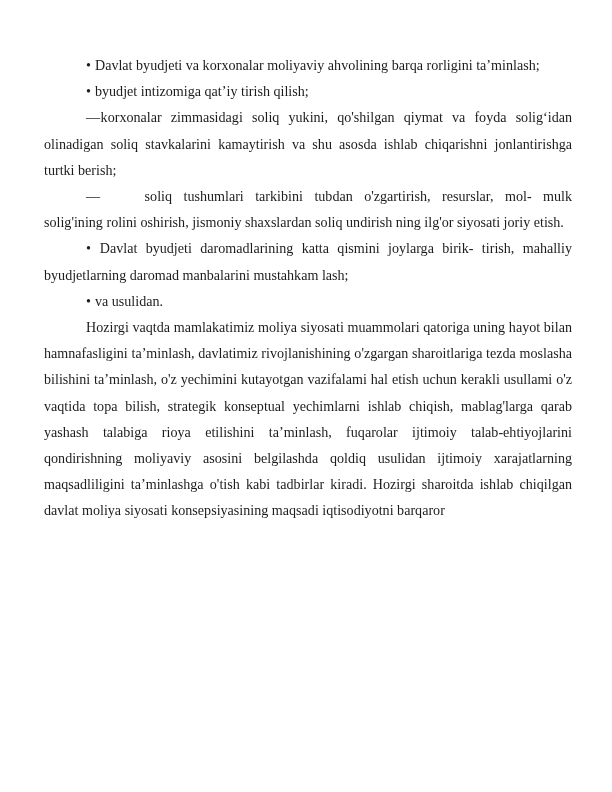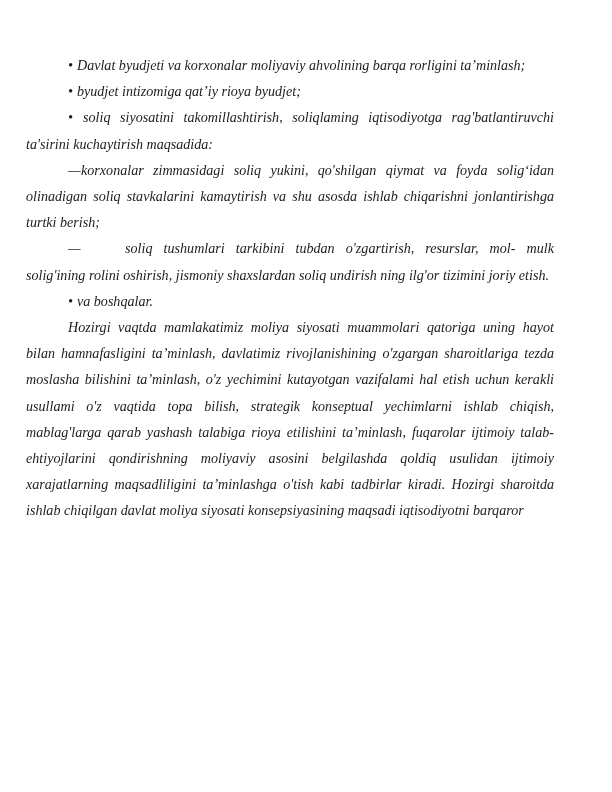--- a/index.html
+++ b/index.html
@@ -11,24 +11,23 @@
     position: relative;
     width: 612px;
     height: 792px;
     background: #ffffff;
     overflow: hidden;
     font-family: "Liberation Serif", "DejaVu Serif", serif;
     color: #1a1a1a;
   }
   .content {
     position: absolute;
-    left: 26px;
+    left: 44px;
     top: 52px;
     width: 528px;
-    font-style: italic;
   }
   .para {
     margin: 0;
     font-size: 14.1px;
     line-height: 26.2px;
     text-align: justify;
     text-justify: inter-word;
     color: #1c1c1c;
     -webkit-font-smoothing: antialiased;
   }
@@ -53,30 +52,30 @@
   }
 </style>
 </head>
 <body>
 
 <div class="page">
   <div class="content">
 
     <p class="para bullet"><span class="bullet-mark">•</span> <span>Davlat byudjeti va korxonalar moliyaviy ahvolining barqa rorligini ta’minlash;</span></p>
 
-    <p class="para bullet"><span class="bullet-mark">•</span> <span>byudjet intizomiga qat’iy rioya byudjet;</span></p>
+    <p class="para bullet"><span class="bullet-mark">•</span> <span>byudjet intizomiga qat’iy tirish qilish;</span></p>
 
-    <p class="para bullet"><span class="bullet-mark">•</span> <span>soliq siyosatini takomillashtirish, soliqlaming iqtisodiyotga rag'batlantiruvchi ta'sirini kuchaytirish maqsadida:</span></p>
 
 
     <p class="para dash"><span class="bullet-mark">—</span><span>korxonalar zimmasidagi soliq yukini, qo'shilgan qiymat va foyda solig‘idan olinadigan soliq stavkalarini kamaytirish va shu asosda ishlab chiqarishni jonlantirishga turtki berish;</span></p>
 
-    <p class="para dash"><span class="bullet-mark">—</span><span class="gap"></span><span>soliq tushumlari tarkibini tubdan o'zgartirish, resurslar, mol- mulk solig'ining rolini oshirish, jismoniy shaxslardan soliq undirish ning ilg'or tizimini joriy etish.</span></p>
+    <p class="para dash"><span class="bullet-mark">—</span><span class="gap"></span><span>soliq tushumlari tarkibini tubdan o'zgartirish, resurslar, mol- mulk solig'ining rolini oshirish, jismoniy shaxslardan soliq undirish ning ilg'or siyosati joriy etish.</span></p>
 
 
+    <p class="para bullet"><span class="bullet-mark">•</span> <span>Davlat byudjeti daromadlarining katta qismini joylarga birik- tirish, mahalliy byudjetlarning daromad manbalarini mustahkam lash;</span></p>
 
 
-    <p class="para bullet"><span class="bullet-mark">•</span> <span>va boshqalar.</span></p>
+    <p class="para bullet"><span class="bullet-mark">•</span> <span>va usulidan.</span></p>
 
     <p class="para body"><span>Hozirgi vaqtda mamlakatimiz moliya siyosati muammolari qatoriga uning hayot bilan hamnafasligini ta’minlash, davlatimiz rivojlanishining o'zgargan sharoitlariga tezda moslasha bilishini ta’minlash, o'z yechimini kutayotgan vazifalami hal etish uchun kerakli usullami o'z vaqtida topa bilish, strategik konseptual yechimlarni ishlab chiqish, mablag'larga qarab yashash talabiga rioya etilishini ta’minlash, fuqarolar ijtimoiy talab-ehtiyojlarini qondirishning moliyaviy asosini belgilashda qoldiq usulidan ijtimoiy xarajatlarning maqsadliligini ta’minlashga o'tish kabi tadbirlar kiradi. Hozirgi sharoitda ishlab chiqilgan davlat moliya siyosati konsepsiyasining maqsadi iqtisodiyotni barqaror</span></p>
 
   </div>
 </div>
 
 </body></html>

